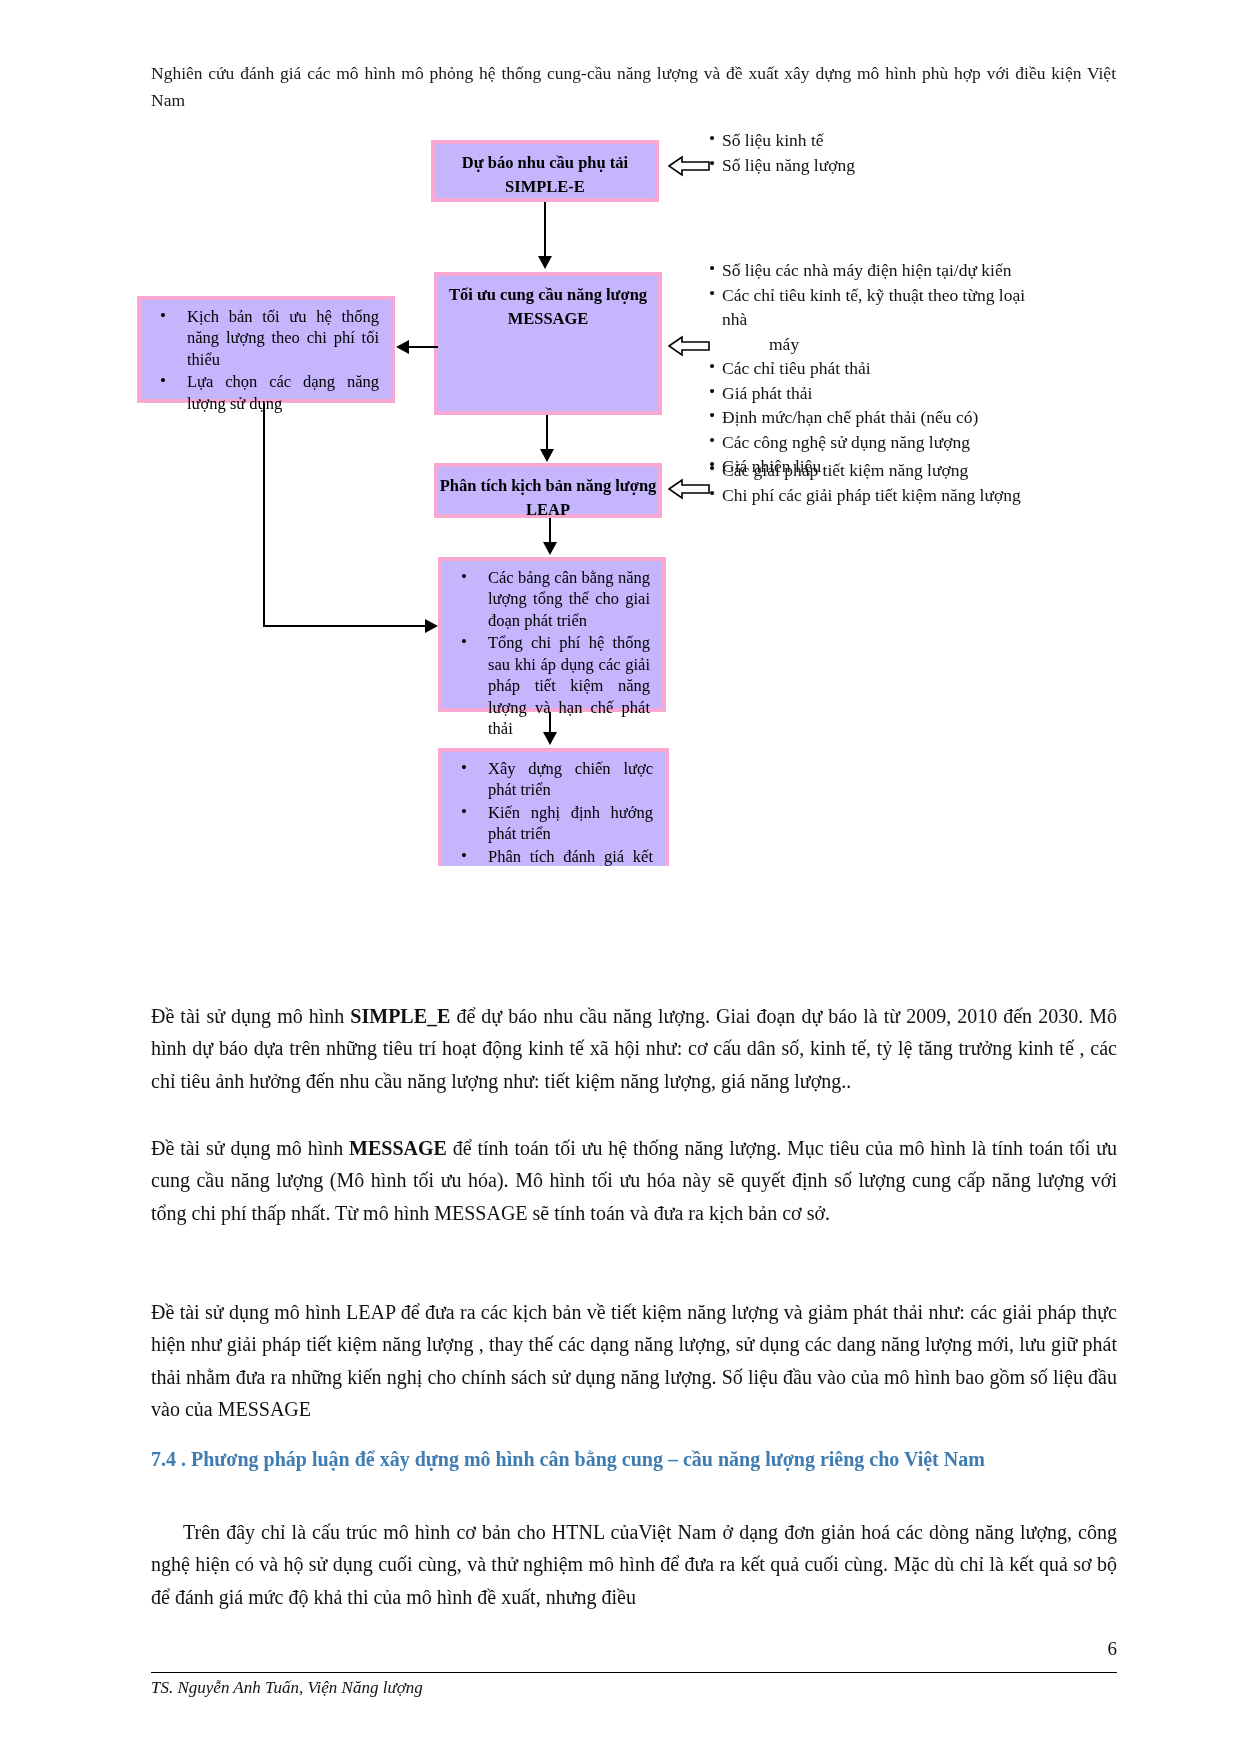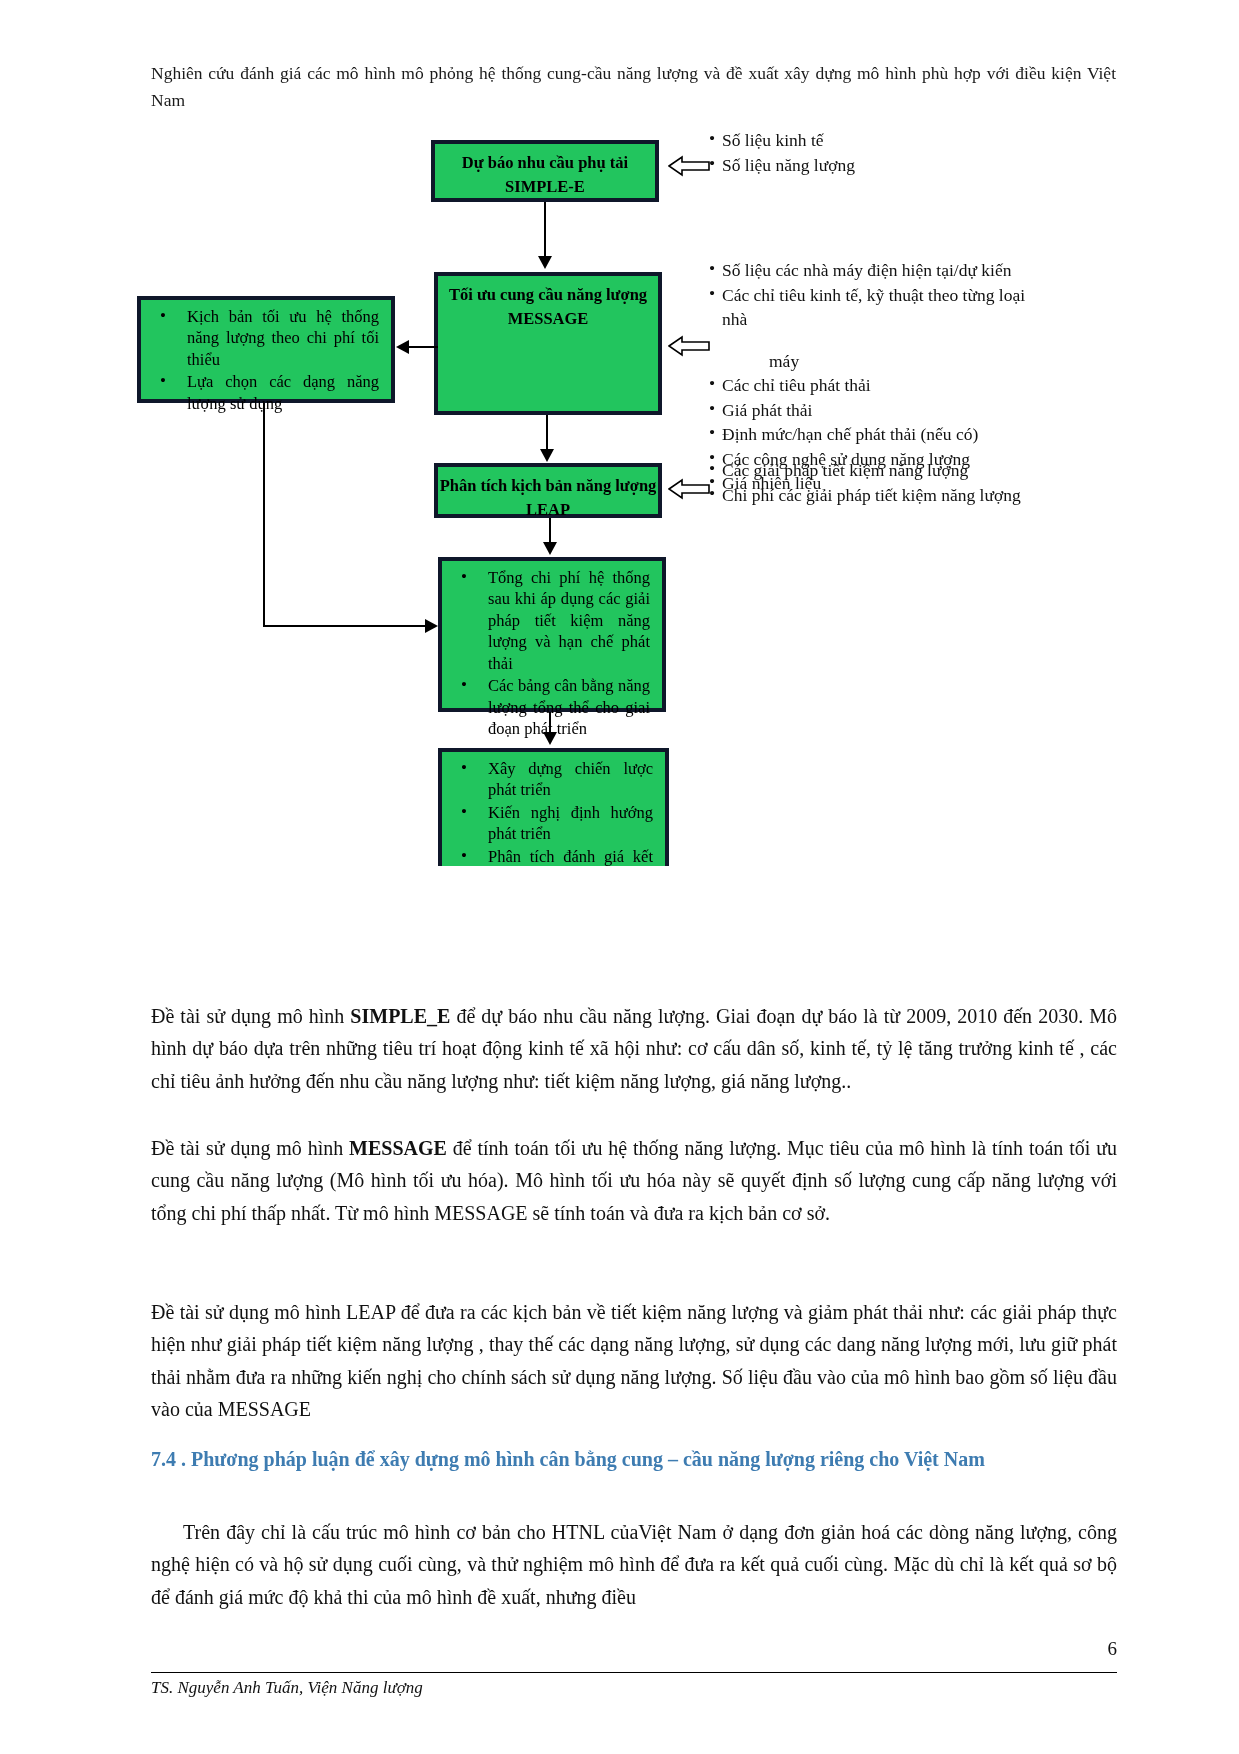--- a/index.html
+++ b/index.html
@@ -17,22 +17,22 @@
     position:absolute;left:151px;top:60px;width:965px;
     font-size:17.5px;line-height:1.55;color:#1a1a1a;
     text-align:justify;
   }
 
   
   .diagram{position:absolute;left:0;top:120px;width:1239px;height:770px;}
 
   .fbox{
     position:absolute;
-    border:4px solid #0f172a;
-    background:#22c55e;
+    border:4px solid #f9a8d4;
+    background:#c4b5fd;
     box-sizing:border-box;
   }
   .fbox .title{
     text-align:center;font-weight:bold;font-size:16.5px;line-height:1.45;
     padding-top:7px;color:#000;
   }
   .fbox ul{
     margin:0;padding:6px 12px 0 46px;list-style:none;
   }
   .fbox ul li{
@@ -48,21 +48,21 @@
   #box-message  {left:434px;top:152px;width:228px;height:143px;}
   #box-leftout   {left:137px;top:176px;width:258px;height:107px;}
   #box-leap     {left:434px;top:343px;width:228px;height:55px;}
   #box-balance  {left:438px;top:437px;width:228px;height:155px;}
   #box-strategy {left:438px;top:628px;width:231px;height:118px;}
 
   
   .inputs{position:absolute;font-size:17.5px;line-height:1.40;color:#111;}
   .inputs div{position:relative;padding-left:13px;}
   .inputs div::before{content:"\2022";position:absolute;left:0;top:-2px;}
-  .inputs div.cont{padding-left:60px;margin-top:17px;}
+  .inputs div.cont{padding-left:60px;}
   .inputs div.cont::before{content:"";}
 
   #in-simple {left:709px;top:8px; width:330px;}
   #in-message{left:709px;top:138px;width:330px;}
   #in-leap   {left:709px;top:338px;width:330px;}
 
   
   .ln{position:absolute;background:#000;}
   .vline{width:2px;}
   .hline{height:2px;}
@@ -186,22 +186,22 @@
     </div>
     <svg class="block-arrow" style="left:668px;top:358px;" width="42" height="22" viewBox="0 0 42 22">
       <polygon points="1,11 14,2 14,7 41,7 41,15 14,15 14,20" fill="#ffffff" stroke="#000" stroke-width="1.6"></polygon>
     </svg>
 
     <div class="ln vline" style="left:549px;top:398px;height:26px;"></div>
     <div class="arrow-down" style="left:543px;top:422px;"></div>
 
     <div class="fbox" id="box-balance">
       <ul>
+        <li>Các bảng cân bằng năng lượng tổng thể cho giai đoạn phát triển</li>
         <li>Tổng chi phí hệ thống sau khi áp dụng các giải pháp tiết kiệm năng lượng và hạn chế phát thải</li>
-        <li>Các bảng cân bằng năng lượng tổng thể cho giai đoạn phát triển</li>
       </ul>
     </div>
 
     <div class="ln vline" style="left:549px;top:592px;height:22px;"></div>
     <div class="arrow-down" style="left:543px;top:612px;"></div>
 
     <div class="fbox" id="box-strategy" style="overflow:hidden;border-bottom:none;">
       <ul>
         <li>Xây dựng chiến lược phát triển</li>
         <li>Kiến nghị định hướng phát triển</li>

